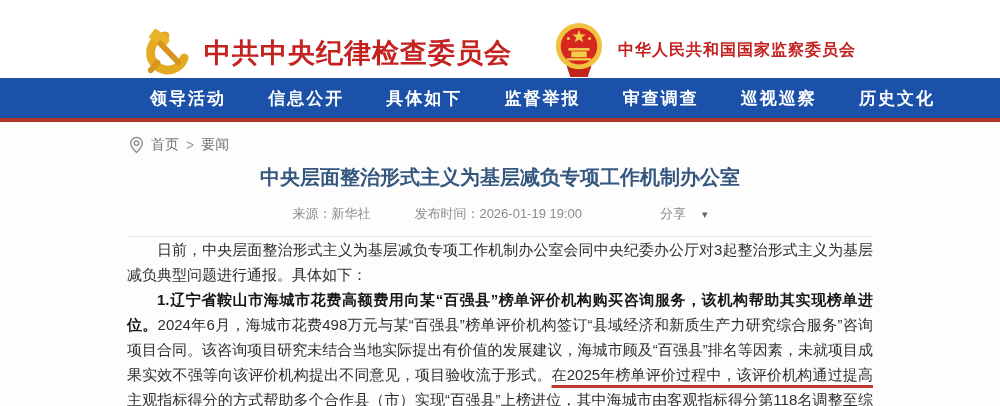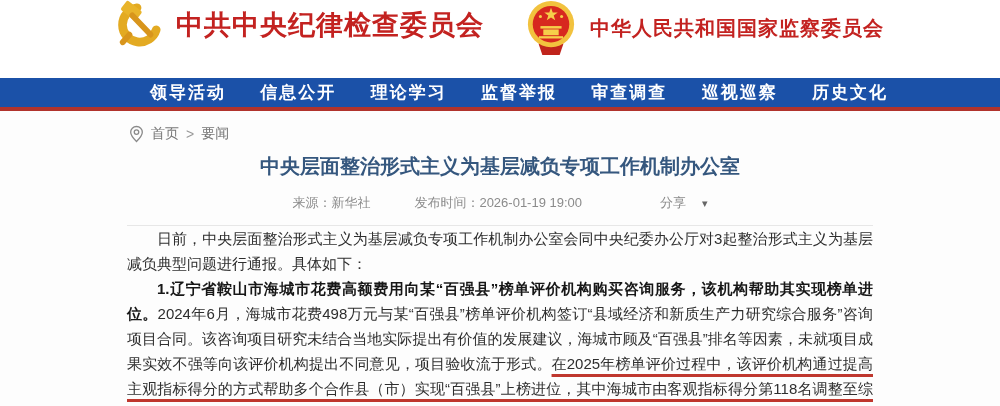--- a/index.html
+++ b/index.html
@@ -6,36 +6,36 @@
   html, body { margin: 0; padding: 0; }
   body {
     width: 1000px; height: 406px; overflow: hidden;
     background: #fdfdfd;
     font-family: "Liberation Sans", "DejaVu Sans", sans-serif;
   }
 
   
   .site-header {
     height: 78px; background: #ffffff;
-    display: flex; align-items: flex-start; justify-content: center; gap: 42px;
+    display: flex; align-items: flex-end; justify-content: center; gap: 42px;
   }
   .brand { display: flex; align-items: center; gap: 14px; cursor: pointer; }
   .brand-title {
     margin: 0; font-family: "Liberation Serif", "DejaVu Serif", serif;
     font-weight: bold; color: #c32220; letter-spacing: 1px; white-space: nowrap;
   }
   .brand-title.left  { font-size: 27px; }
-  .brand-title.right { font-size: 20px; }
+  .brand-title.right { font-size: 16px; }
   .emblem { flex: 0 0 auto; line-height: 0; }
 
   
   .main-nav {
-    height: 33px; background: #1b51a8; border-bottom: 4px solid #b1332c;
+    height: 44px; background: #1b51a8; border-bottom: 4px solid #b1332c;
     display: flex; align-items: center; justify-content: space-between;
-    padding: 0 112px 0 150px;
+    padding: 0 65px 0 150px;
   }
   .main-nav a {
     color: #ffffff; font-size: 17px; font-weight: bold;
     letter-spacing: 2px; text-decoration: none; white-space: nowrap; cursor: pointer;
   }
 
   
   .page { width: 746px; margin: 0 auto; }
 
   .breadcrumb {
@@ -101,21 +101,21 @@
         <rect x="13.5" y="37.5" width="25" height="2.4" fill="#f6cf4a"></rect>
       </svg>
     </span>
     <h1 class="brand-title right">中华人民共和国国家监察委员会</h1>
   </div>
 </header>
 
 <nav class="main-nav">
   <a>领导活动</a>
   <a>信息公开</a>
-  <a>理论学习</a>
+  <a>具体如下</a>
   <a>监督举报</a>
   <a>审查调查</a>
   <a>巡视巡察</a>
   <a>历史文化</a>
 </nav>
 
 <main class="page">
 
   <div class="breadcrumb">
     <span class="emblem">

